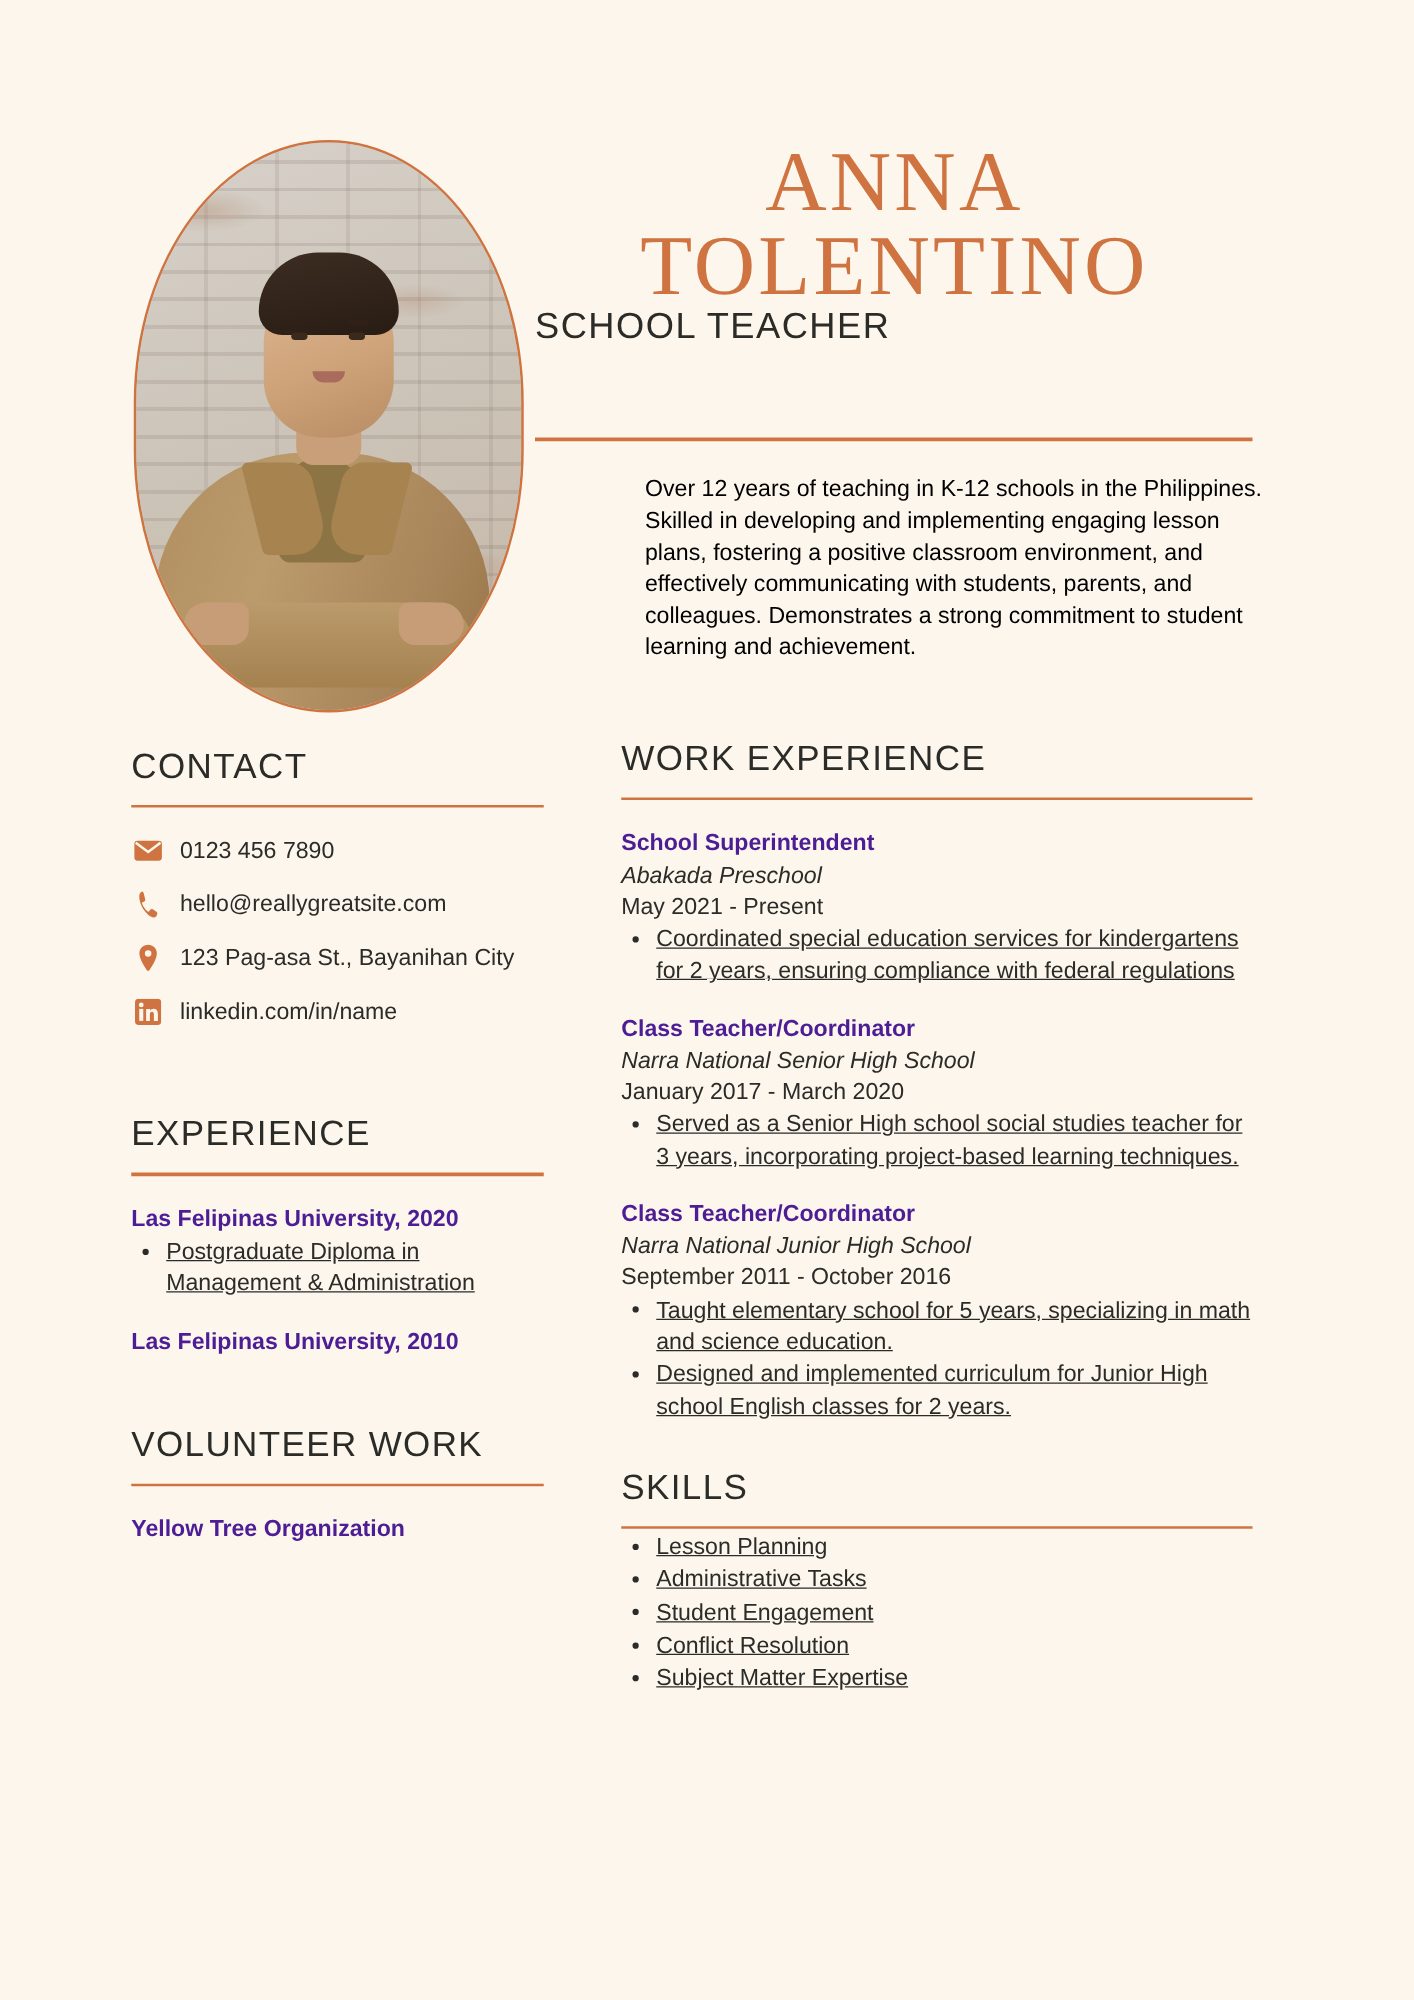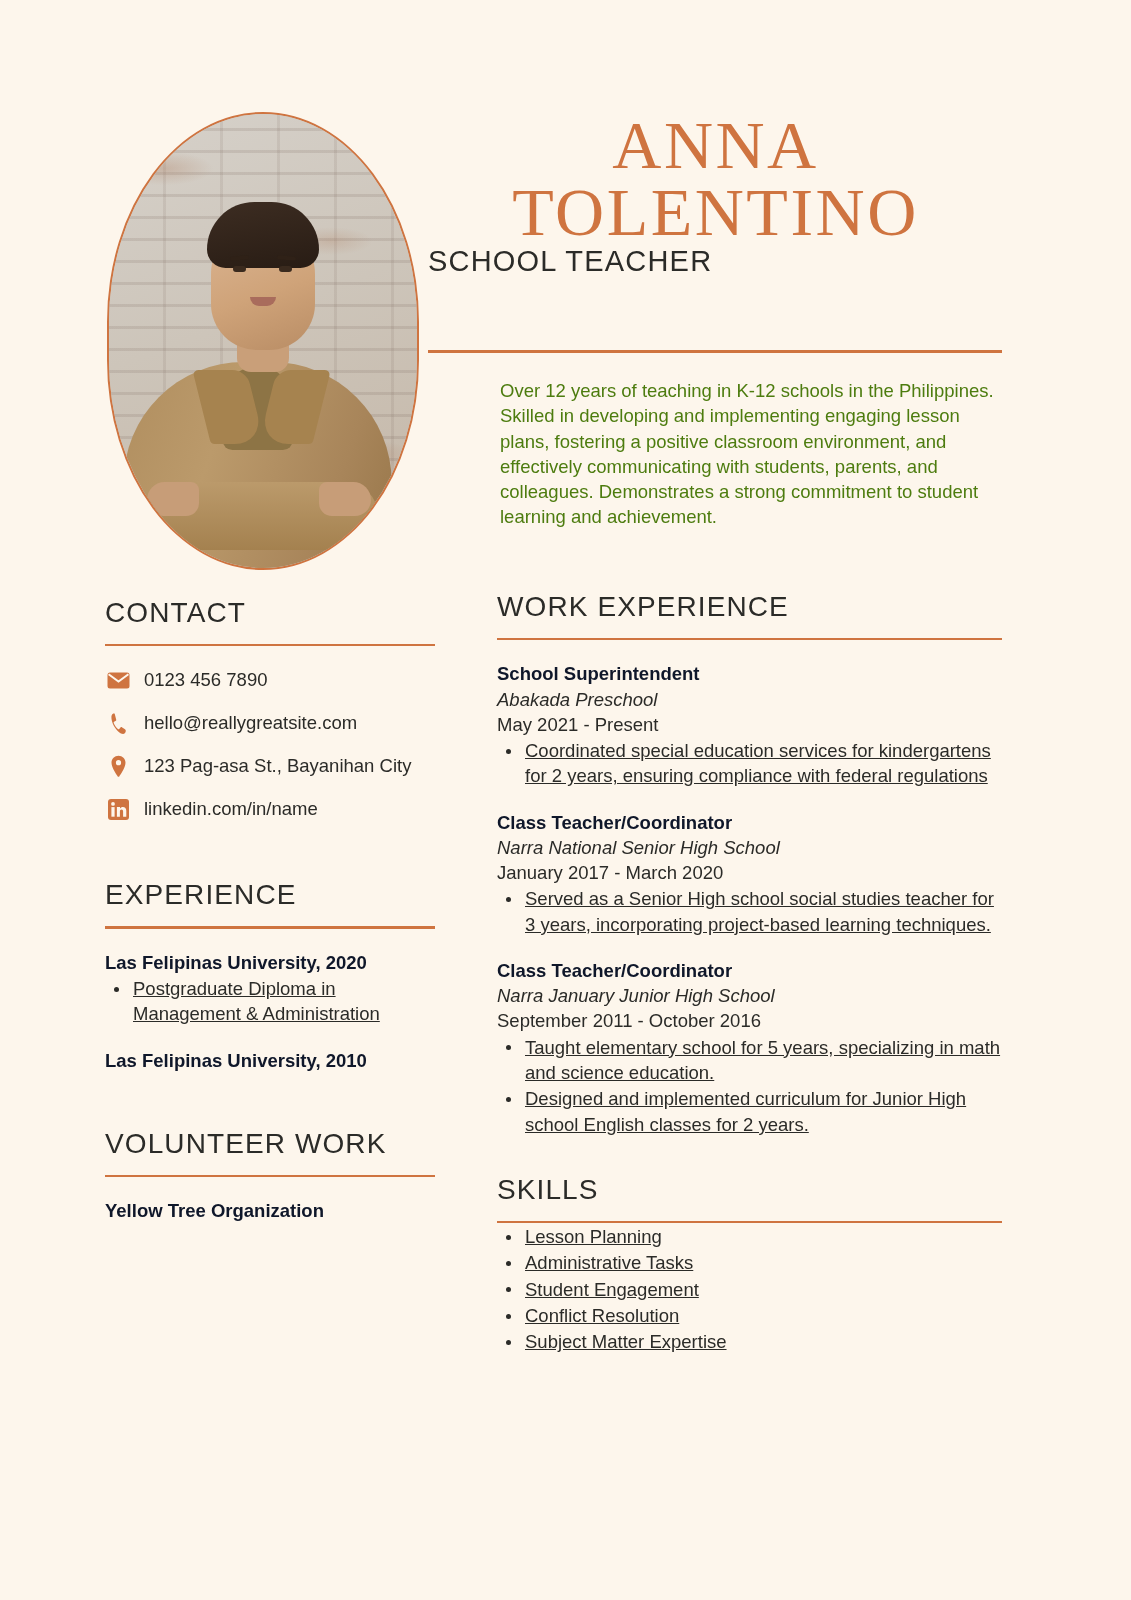--- a/index.html
+++ b/index.html
@@ -209,26 +209,26 @@
     position: absolute;
     left: 428px;
     top: 350px;
     width: 574px;
     height: 3px;
     background: #cf7440;
   }
 
   .summary {
     position: absolute;
-    left: 500px;
+    left: 516px;
     top: 378px;
     width: 498px;
     font-size: 18.5px;
     line-height: 25.3px;
-    color: #4d7c0f;
+    color: #000000;
   }
 
   
   .left-col {
     position: absolute;
     left: 105px;
     top: 598px;
     width: 330px;
   }
   .right-col {
@@ -255,38 +255,38 @@
 
   
   .contact-list { margin-top: 23px; }
   .contact-row {
     display: flex;
     align-items: center;
     margin-bottom: 21px;
     font-size: 18.5px;
     color: #2b2b28;
   }
-  .contact-row:last-child { margin-bottom: 4px; }
+  .contact-row:last-child { margin-bottom: 16px; }
   .c-icon {
     width: 26px;
     min-width: 26px;
     height: 22px;
     margin-right: 13px;
     display: flex;
     align-items: center;
     justify-content: center;
   }
   .c-icon svg { display: block; }
 
   
   .entry { margin-top: 22px; }
   .entry-title {
     font-size: 18.5px;
     font-weight: bold;
-    color: #0f172a;
+    color: #4c1d95;
     line-height: 1.32;
   }
   .entry-org {
     font-size: 18.5px;
     font-style: italic;
     color: #2b2b28;
     line-height: 1.36;
   }
   .entry-date {
     font-size: 18.5px;
@@ -468,21 +468,21 @@
         <div class="entry-title">Class Teacher/Coordinator</div>
         <div class="entry-org">Narra National Senior High School</div>
         <div class="entry-date">January 2017 - March 2020</div>
         <ul class="bullets">
           <li>Served as a Senior High school social studies teacher for 3 years, incorporating project-based learning techniques.</li>
         </ul>
       </div>
 
       <div class="entry">
         <div class="entry-title">Class Teacher/Coordinator</div>
-        <div class="entry-org">Narra January Junior High School</div>
+        <div class="entry-org">Narra National Junior High School</div>
         <div class="entry-date">September 2011 - October 2016</div>
         <ul class="bullets">
           <li>Taught elementary school for 5 years, specializing in math and science education.</li>
           <li>Designed and implemented curriculum for Junior High school English classes for 2 years.</li>
         </ul>
       </div>
     </div>
 
     <div class="gap-md"></div>
 

